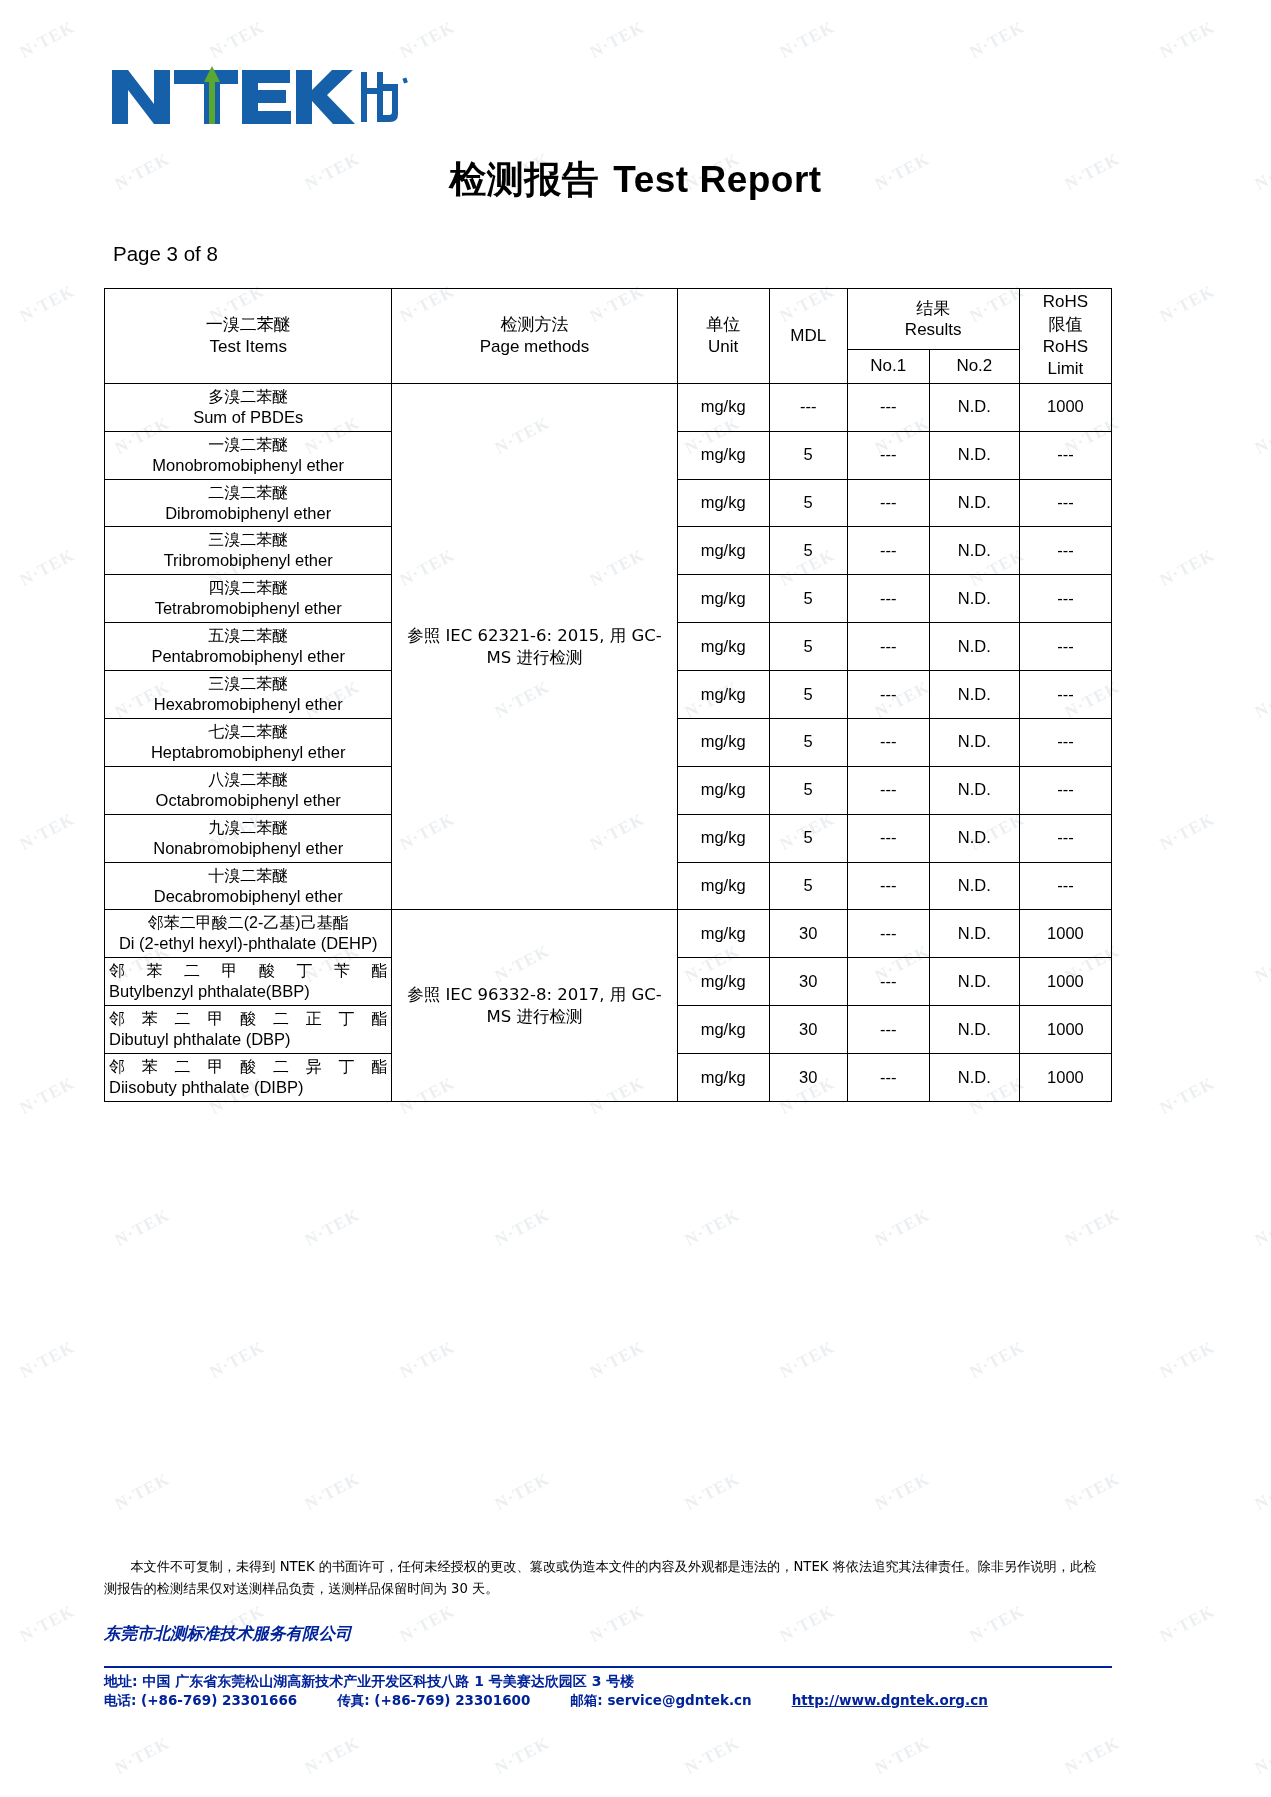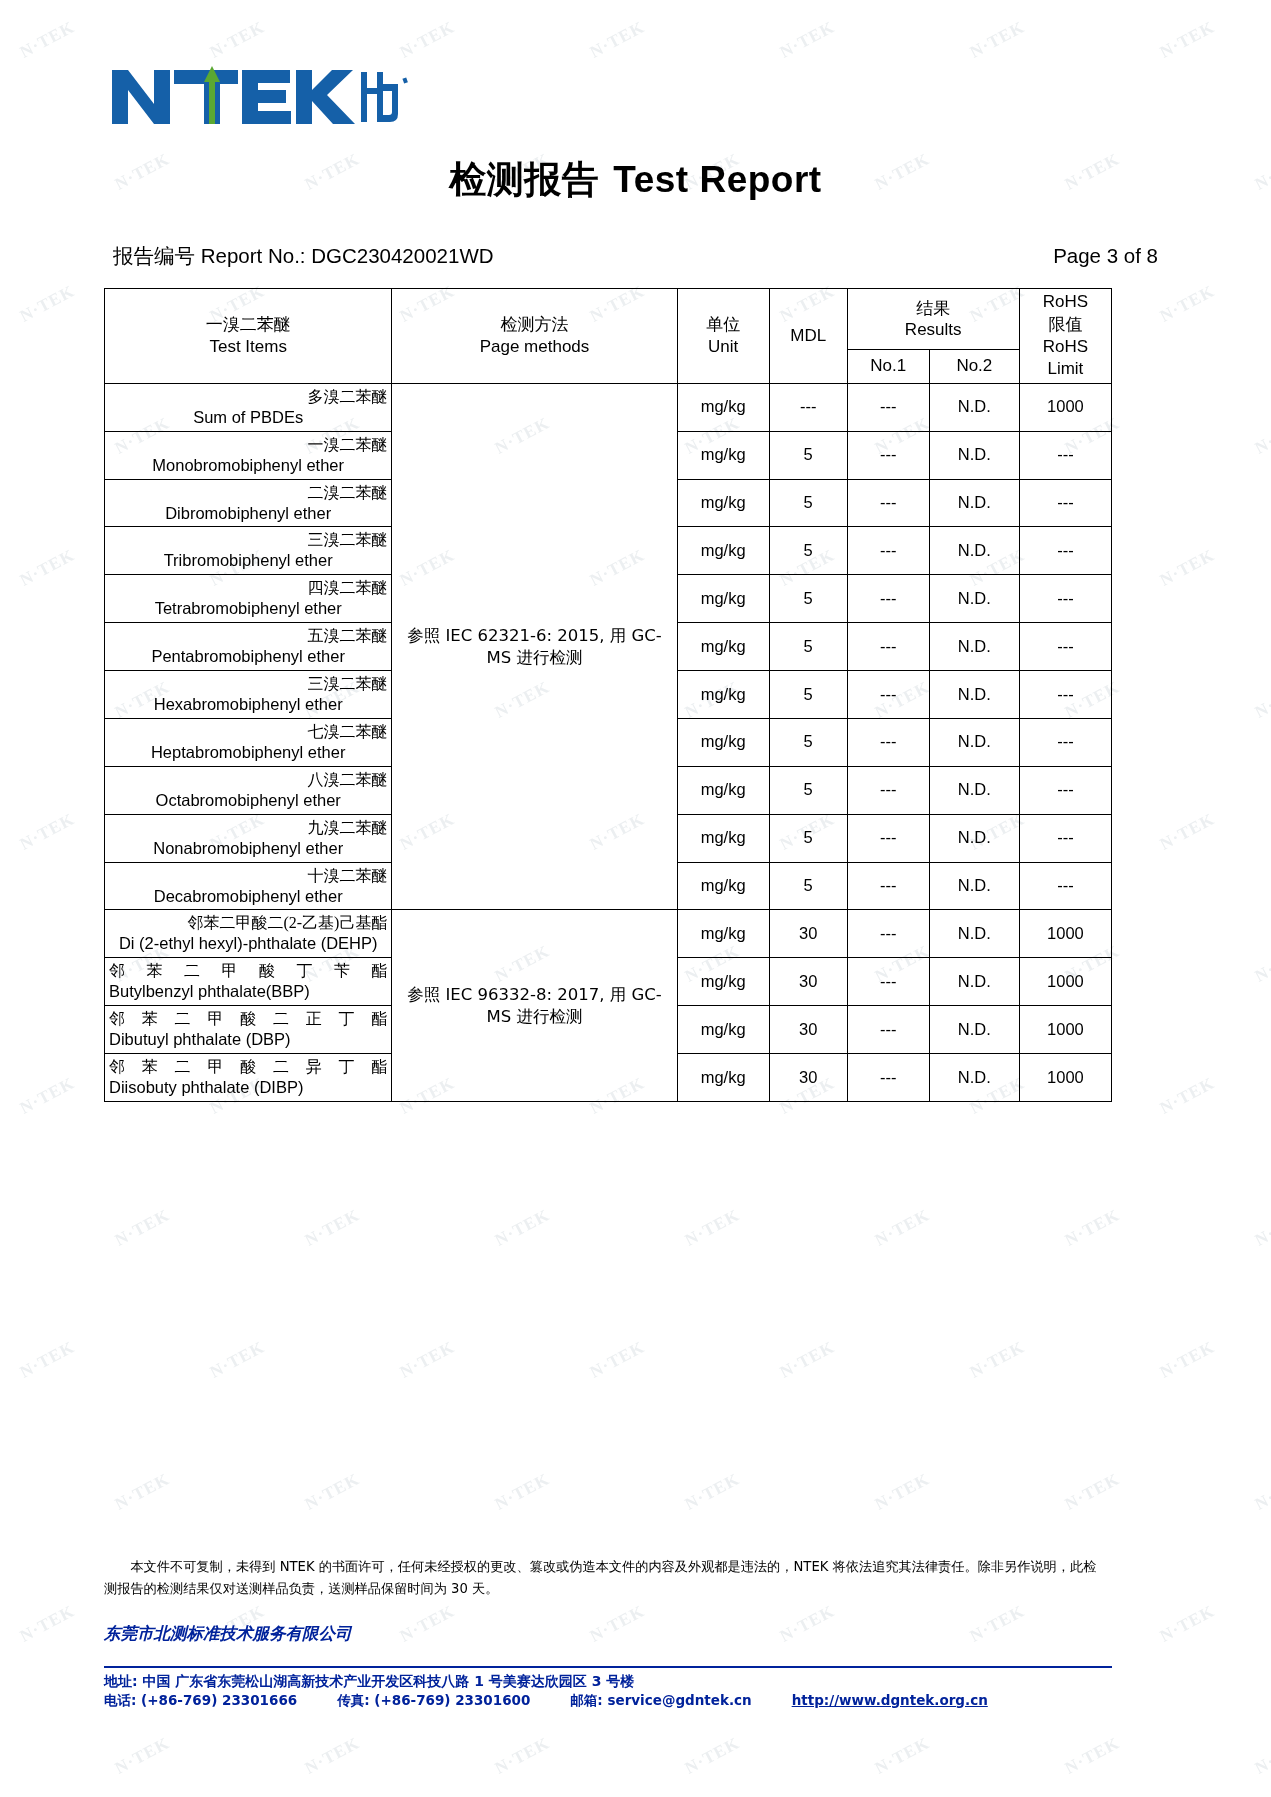--- a/index.html
+++ b/index.html
@@ -103,21 +103,21 @@
     font-size: 17px;
   }
   .hdr-cn { display: block; font-family: "DejaVu Sans", sans-serif; }
   .hdr-en { display: block; }
 
   td.item-cell {
     text-align: center;
     padding: 5px 8px;
     font-size: 16.5px;
   }
-  td.item-cell .cn { display: block; font-family: Liberation Serif, serif; font-size: 16px; text-align: right; }
+  td.item-cell .cn { display: block; font-family: Liberation Sans, sans-serif; font-size: 16px; }
   td.item-cell .en { display: block; }
 
   td.item-cell.justified { text-align: left; }
   td.item-cell.justified .cn {
     text-align: justify;
     text-align-last: justify;
     font-family: "DejaVu Sans", sans-serif;
   }
   td.item-cell.justified .en { text-align: left; }
 
@@ -321,21 +321,20 @@
         <rect x="293" y="16" width="4" height="5" transform="rotate(-20 295 18)"></rect>
       </g>
     </svg>
   </div>
 
   <div class="doc-title">
     <span class="cn">检测报告</span><span class="en">Test Report</span>
   </div>
 
   <div class="report-line">
-    <div class="report-no">报告编号 Report No.: DGC230420021WD</div>
     <div class="page-no">Page 3 of 8</div>
   </div>
 
   <div class="tbl-wrap">
     <table class="report">
       <colgroup>
         <col class="c-item">
           <col class="c-method">
           <col class="c-unit">
           <col class="c-mdl">

